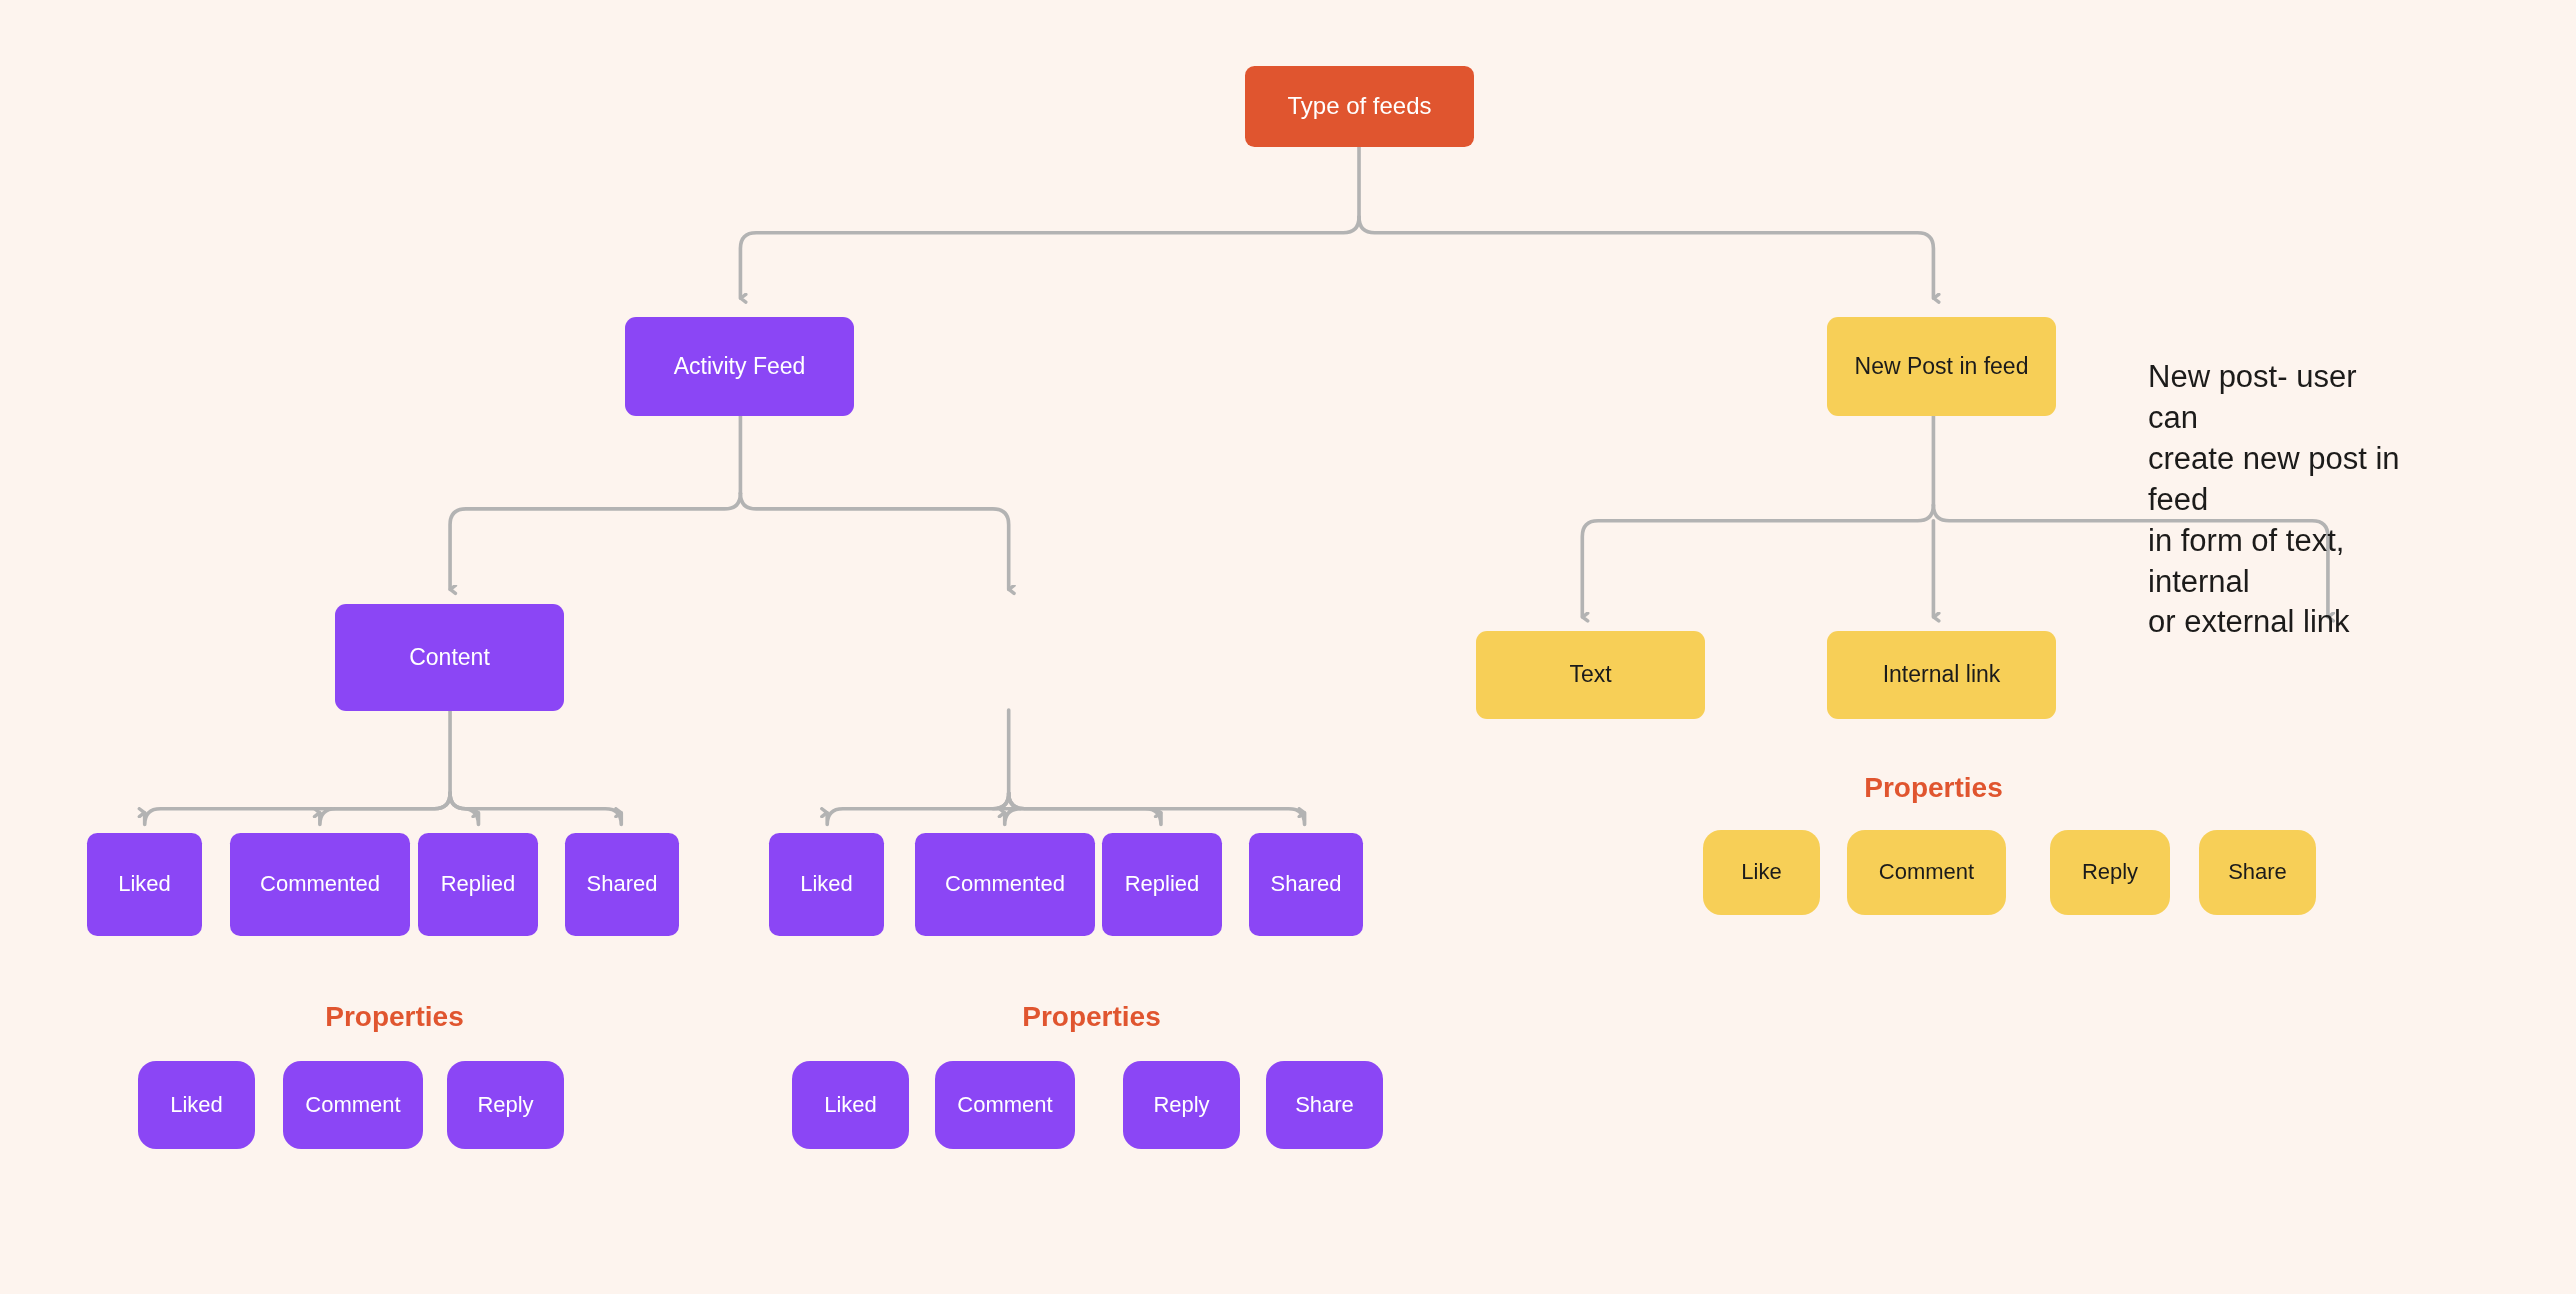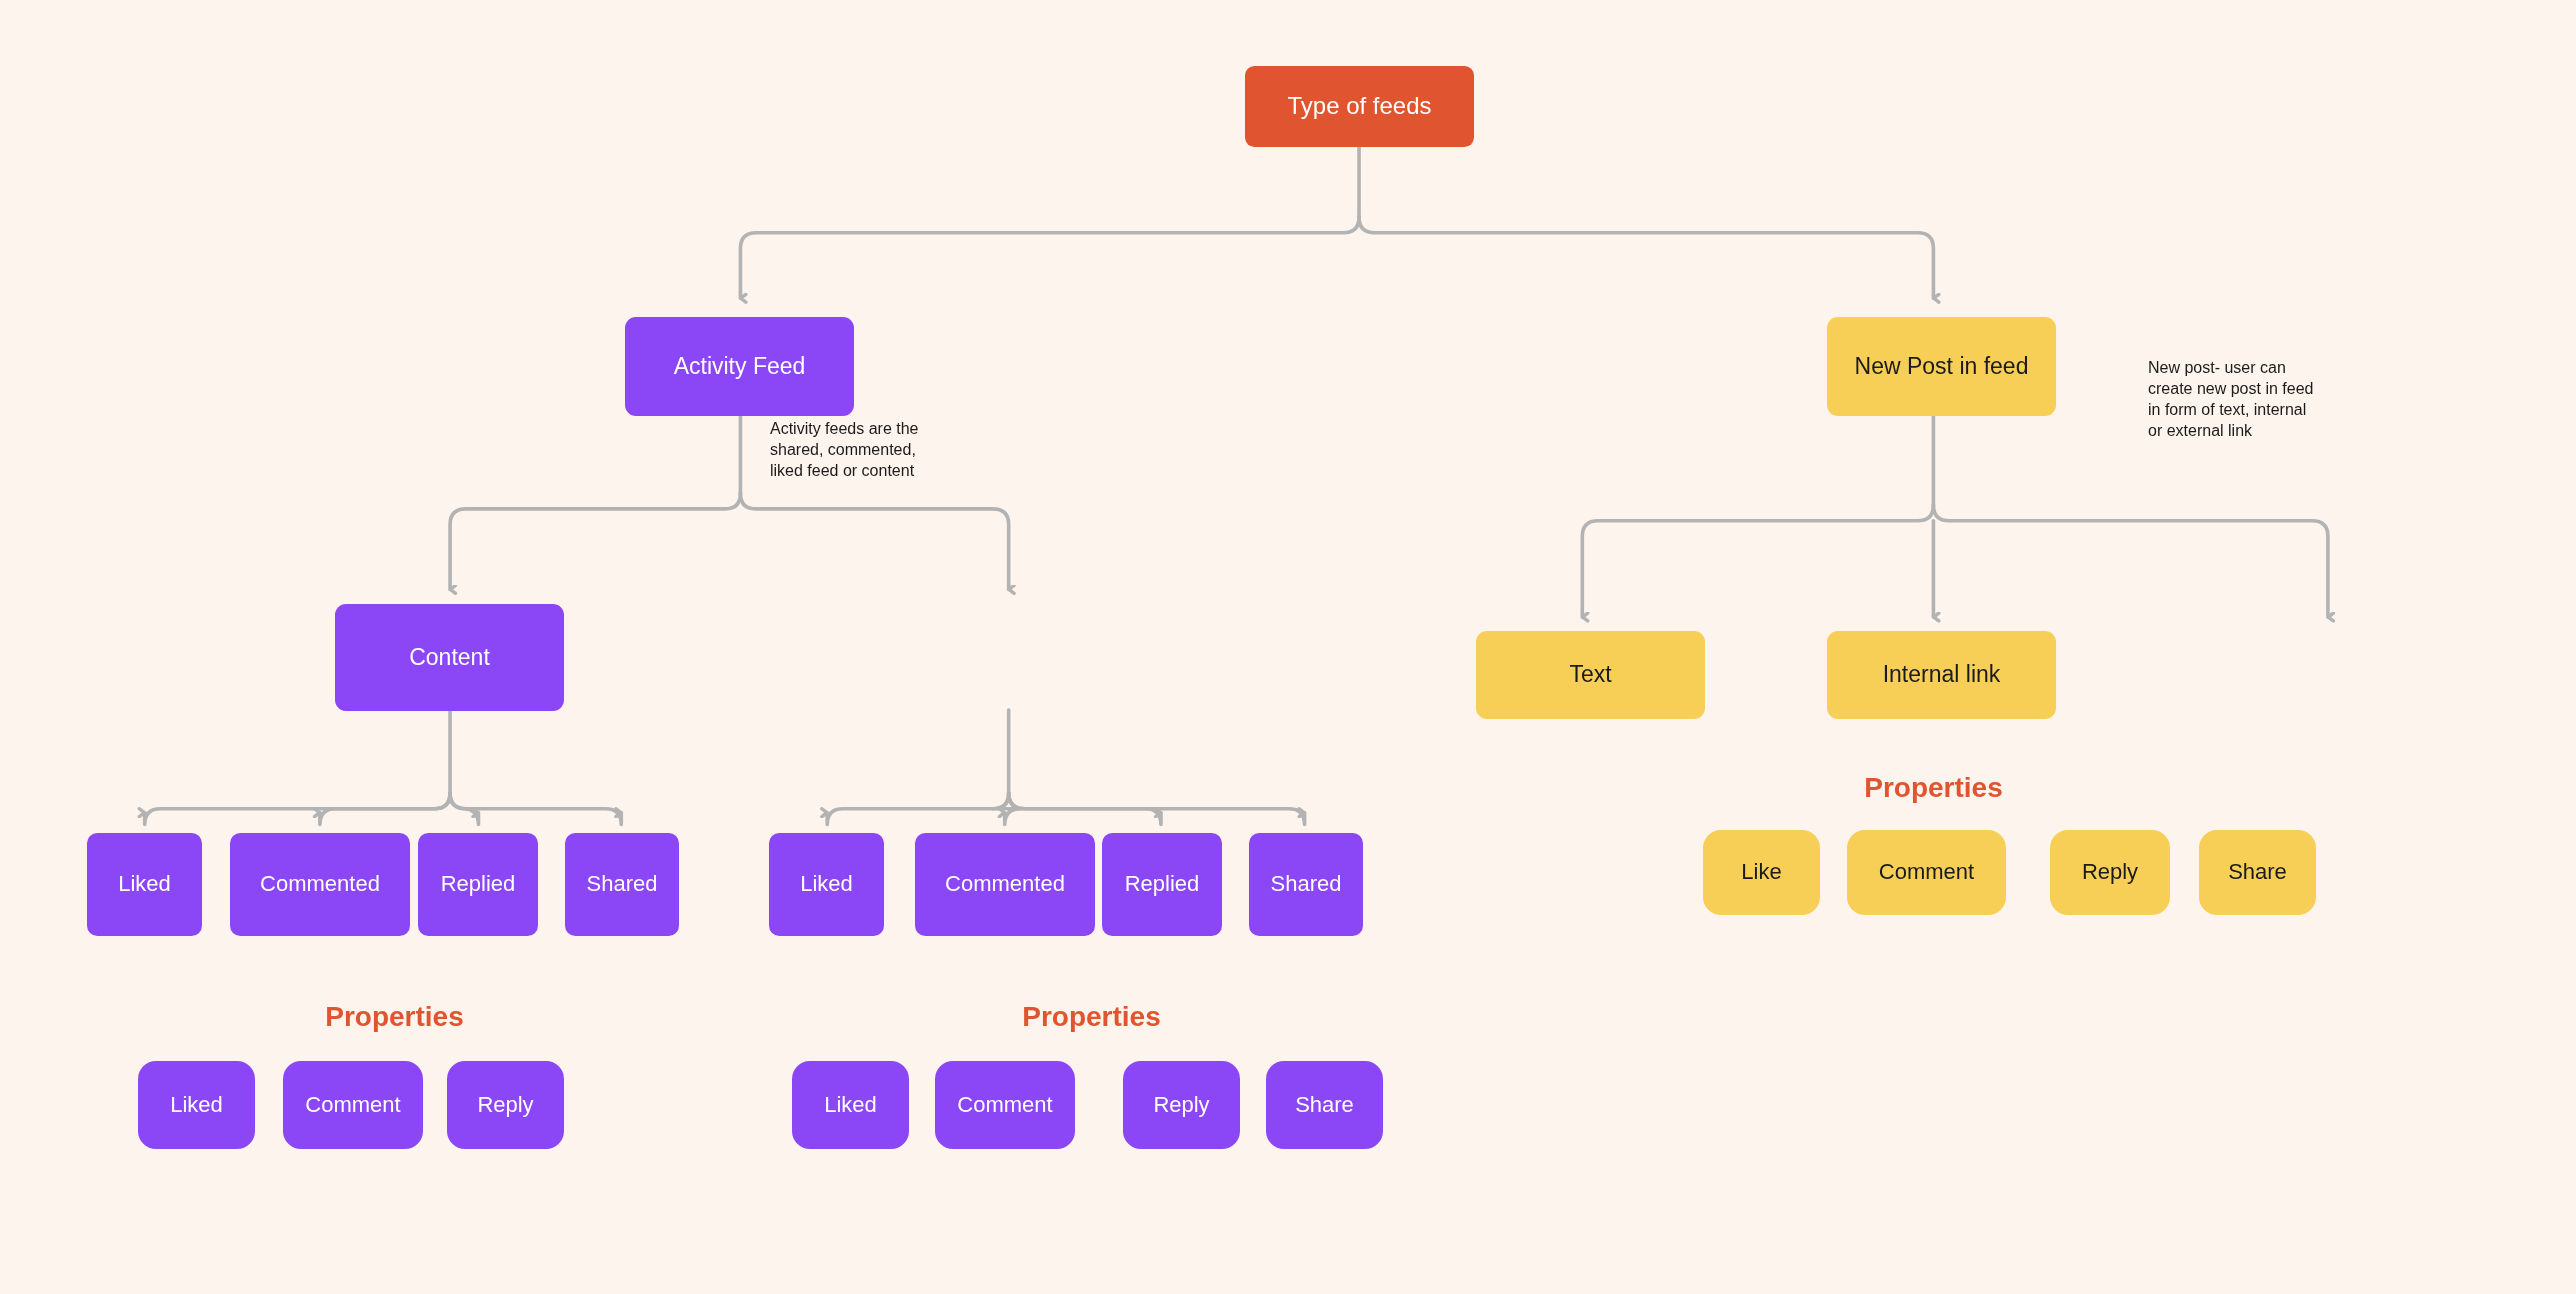--- a/index.html
+++ b/index.html
@@ -34,21 +34,21 @@
   .node.purple { background:#8B46F5; color:#FFFFFF; }
   .node.yellow { background:#F7CF57; color:#1B1B1B;margin-left:8px; }
   .node.lvl1   { font-size:23px; }
   .node.lvl2   { font-size:23px; }
   .node.leaf   { font-size:22px; border-radius:10.3px; }
   .node.prop   { font-size:22px; border-radius:18px; }
   .node.rootlbl{ font-size:24px; }
 
   .annot {
     position:absolute;
-    font-size:16px;
+    font-size:31px;
     line-height:1.32;
     color:#1C1B1A;
     font-weight:500;
     z-index:3;
     white-space:pre-line;
   }
   .prop-title {
     position:absolute;
     font-size:28px;
     font-weight:bold;
@@ -112,23 +112,20 @@
     </g>
   </svg>
 
   <div class="node root rootlbl" style="left:1245px; top:66px; width:229px; height:81px;">
     <span>Type of feeds</span>
   </div>
 
   <div class="node purple lvl1" style="left:625px; top:317px; width:229px; height:99px;">
     <span>Activity Feed</span>
   </div>
-  <div class="annot" style="left:770px; top:418px; width:237px;">Activity feeds are the
-shared, commented,
-liked feed or content</div>
 
   <div class="node yellow lvl1" style="left:1819px; top:317px; width:229px; height:99px;">
     <span>New Post in feed</span>
   </div>
   <div class="annot" style="left:2148px; top:357px; width:253px;">New post- user can
 create new post in feed
 in form of text, internal
 or external link</div>
 
   <div class="node purple lvl2" style="left:335px; top:604px; width:229px; height:107px;">

